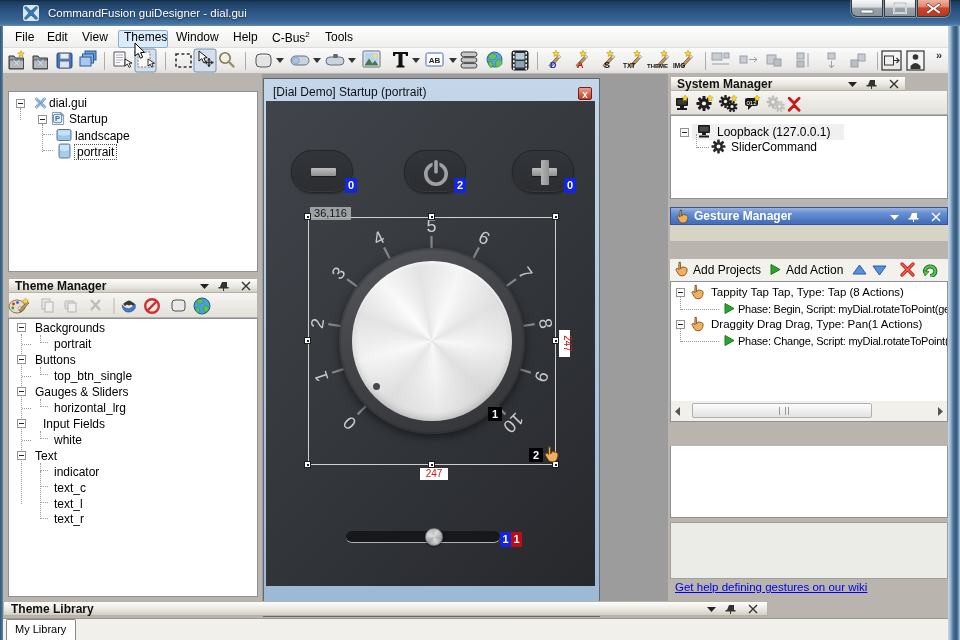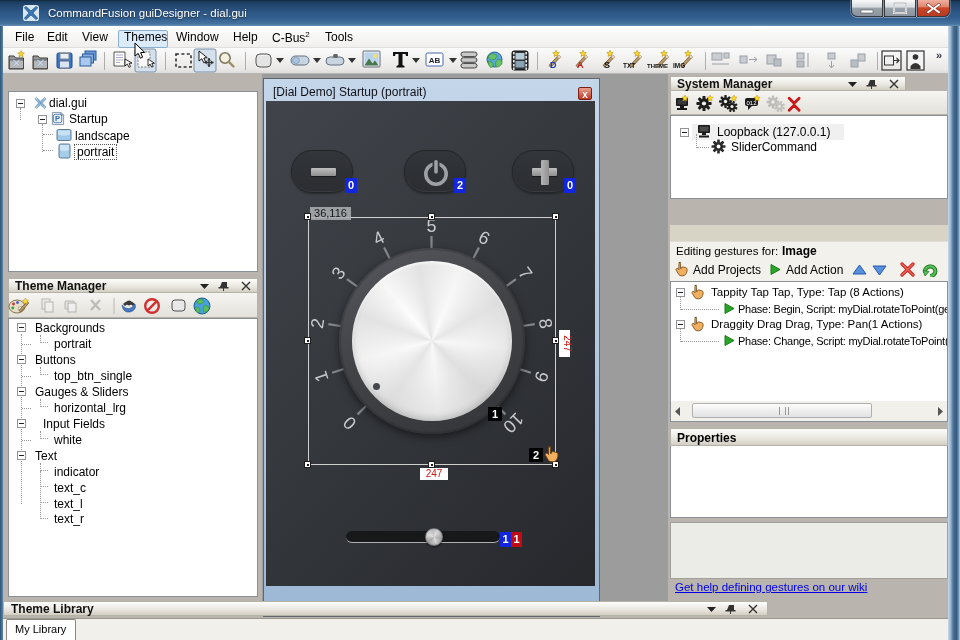--- a/index.html
+++ b/index.html
@@ -637,25 +637,32 @@
               <rect x="-1.3" y="-7" width="2.6" height="3" rx="0.6" transform="rotate(315)"></rect>
             </g>
           </g>
           <circle cx="7.5" cy="7.5" r="1.9" fill="#fff"></circle>
         </svg>
       </div>
     <div class="trow" style="left:61px;top:64px">SliderCommand</div>
   </div>
 </div>
 <div class="abs" id="gespanel" style="left:670px;top:207px;width:278px;height:390px;font-size:11.5px">
+  <div class="pheadblue"><span class="abs" style="left:5px;top:2px">
+        <svg width="14" height="15" viewBox="0 0 16 18">
+          <path d="M5.5 1.5 c1.4 0 2 .9 2 2 v5 l1 -.3 c0 -1 .6 -1.6 1.5 -1.6 l3.2 .8 c1.2 .4 1.8 1 1.8 2.4 c0 2.4 -1 4.4 -2 5.6 c-.8 1 -2 1.4 -3.6 1.4 c-2.4 0 -3.6 -.8 -4.4 -2.2 L2.6 10.6 c-.6 -1 -.2 -2 .8 -2.3 c.7 -.2 1.4 .1 1.8 .8 l.4 .6 v-6.2 c0 -1.1 .6 -2 1.9 -2 Z" fill="#f0b060" stroke="#6a4010" stroke-width=".9"></path>
+        </svg>
+      </span><span style="margin-left:23px">Gesture Manager</span><span class="hicons" style="top:4px;right:4px">
+        <svg width="56" height="11">
+          <path d="M2 4 L11 4 L6.5 9 Z" fill="#fff"></path>
+          <path d="M24 2 h5 v5 h1.5 v1.5 h-4.5 v4 h-1 v-4 h-4.5 V7 h1.5 Z" fill="#fff"></path>
+          <path d="M44 2 L52 10 M52 2 L44 10" stroke="#fff" stroke-width="1.4"></path>
+        </svg>
+      </span></div>
   <div class="abs" style="left:0;top:18px;width:278px;height:16px;background:#d7d3c5"></div>
-  <div class="abs" style="left:0;top:34px;width:278px;height:18px;background:#f2f1ec;border-top:1px solid #e0ded6">
-    <span class="abs" style="left:6px;top:3px">Editing gestures for:</span>
-      <span class="abs" style="left:112px;top:2px;font-weight:bold;font-size:12px">Image</span>
-  </div>
   <div class="abs" style="left:0;top:52px;width:278px;height:22px;background:#f2f1ec">
     <span class="abs" style="left:4px;top:2px">
         <svg width="14" height="16" viewBox="0 0 16 18">
           <path d="M5.5 1.5 c1.4 0 2 .9 2 2 v5 l1 -.3 c0 -1 .6 -1.6 1.5 -1.6 l3.2 .8 c1.2 .4 1.8 1 1.8 2.4 c0 2.4 -1 4.4 -2 5.6 c-.8 1 -2 1.4 -3.6 1.4 c-2.4 0 -3.6 -.8 -4.4 -2.2 L2.6 10.6 c-.6 -1 -.2 -2 .8 -2.3 c.7 -.2 1.4 .1 1.8 .8 l.4 .6 v-6.2 c0 -1.1 .6 -2 1.9 -2 Z" fill="#f0b060" stroke="#6a4010" stroke-width=".9"></path>
         </svg>
       </span>
     <span class="abs" style="left:23px;top:4px;font-size:12px">Add Projects</span>
     <span class="abs" style="left:99px;top:4px">
         <svg width="13" height="13">
           <path d="M2 1.5 L11 6.5 L2 11.5 Z" fill="#2aa52a" stroke="#1a7a1a"></path>
@@ -728,21 +735,20 @@
     <div class="abs" style="right:3px;top:6px">
         <svg width="8" height="9">
           <path d="M2 0 L7 4.5 L2 9 Z" fill="#555"></path>
         </svg>
       </div>
     <div class="abs" style="left:21px;top:2px;width:180px;height:15px;background:linear-gradient(#fdfdfd,#e2e2e2);border:1px solid #b0b0b0;border-radius:2px">
         <span style="position:absolute;left:86px;top:3px;width:10px;height:8px;border-left:1px solid #999;border-right:1px solid #999"></span>
         <span style="position:absolute;left:90px;top:3px;width:3px;height:8px;border-right:1px solid #999"></span>
       </div>
   </div>
-  <div class="abs" style="left:0;top:221px;width:278px;height:18px;background:linear-gradient(#fdfdfc,#e9e6df 60%,#d2cec2);border:1px solid #b5b2a8;font-weight:bold;font-size:12px;padding:2px 0 0 6px">Properties</div>
   <div class="abs" style="left:0;top:239px;width:278px;height:72px;background:#fff;border:1px solid #8a8f98;border-top:none"></div>
   <div class="abs" style="left:0;top:315px;width:278px;height:57px;background:#ebebe8;border:1px solid #a0a098"></div>
   <div class="abs" style="left:5px;top:374px;color:#0000e8;text-decoration:underline;font-size:11.5px">Get help defining gestures on our wiki</div>
 </div>
 
 <div class="abs" id="libpanel" style="left:3px;top:601px;width:765px;height:39px">
   <div class="phead" style="padding-left:7px">Theme Library<span class="hicons" style="top:2px;right:7px">
         <svg width="56" height="11">
           <path d="M2 4 L11 4 L6.5 9 Z" fill="#222"></path>
           <path d="M24 2 h5 v5 h1.5 v1.5 h-4.5 v4 h-1 v-4 h-4.5 V7 h1.5 Z" fill="#333"></path>

